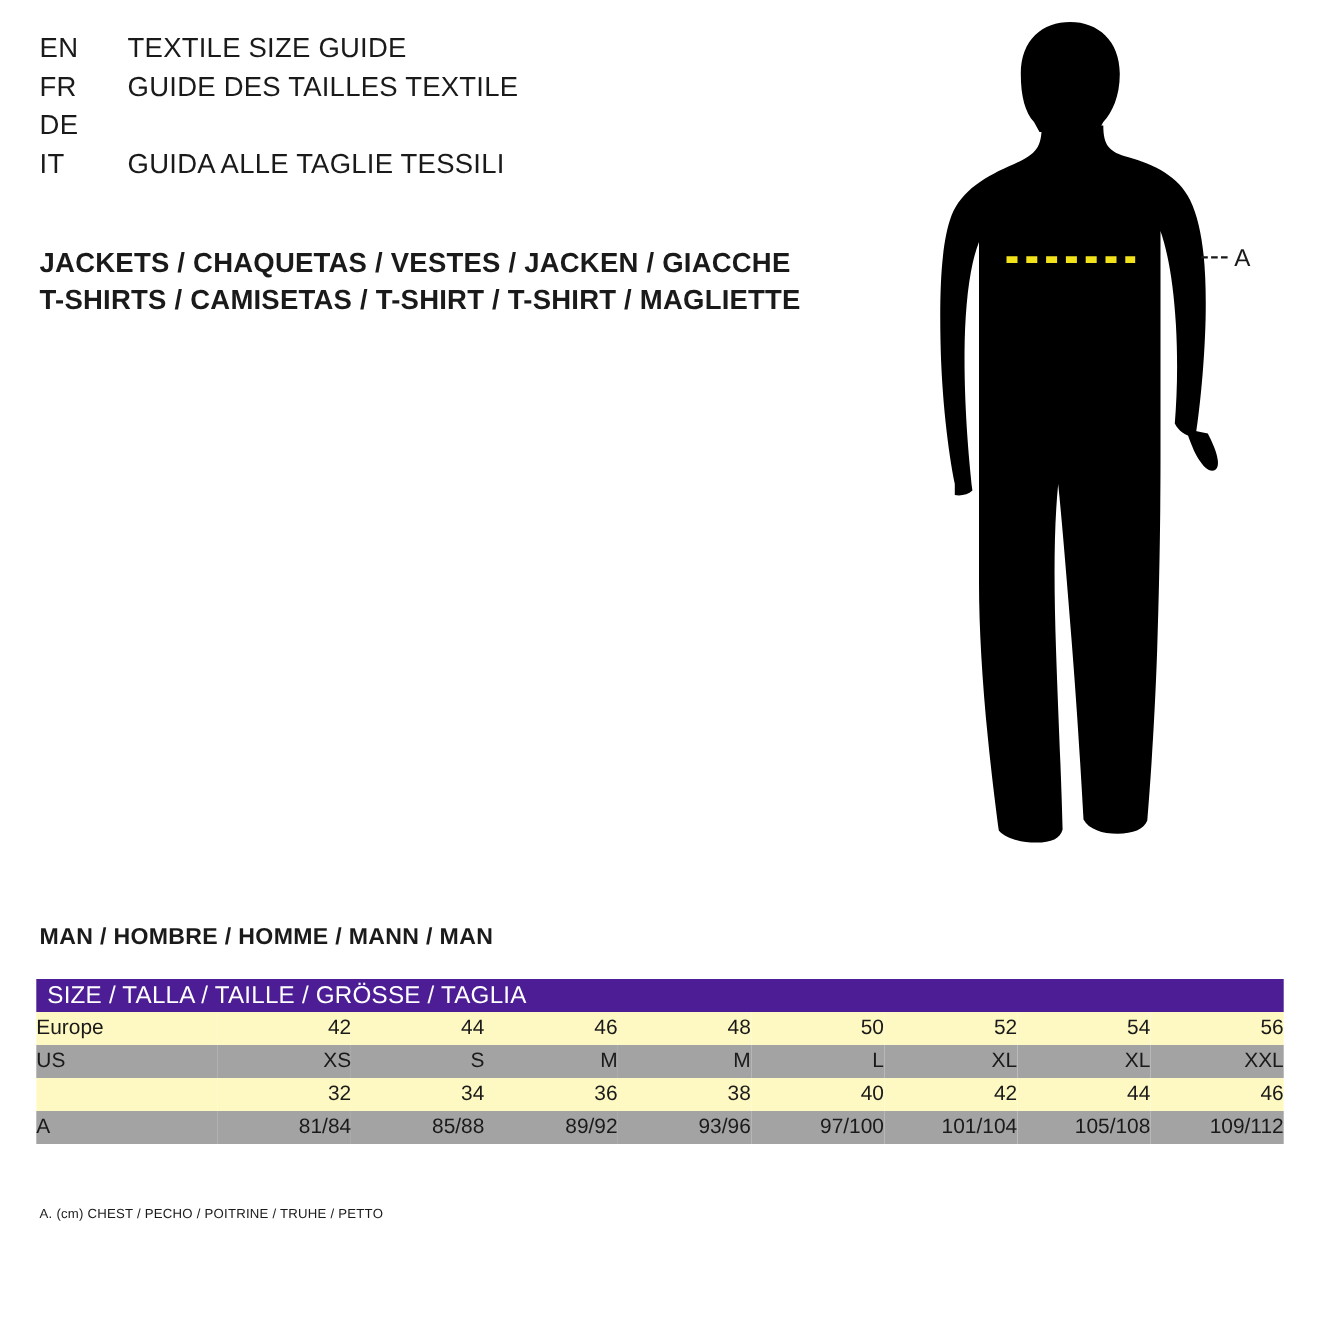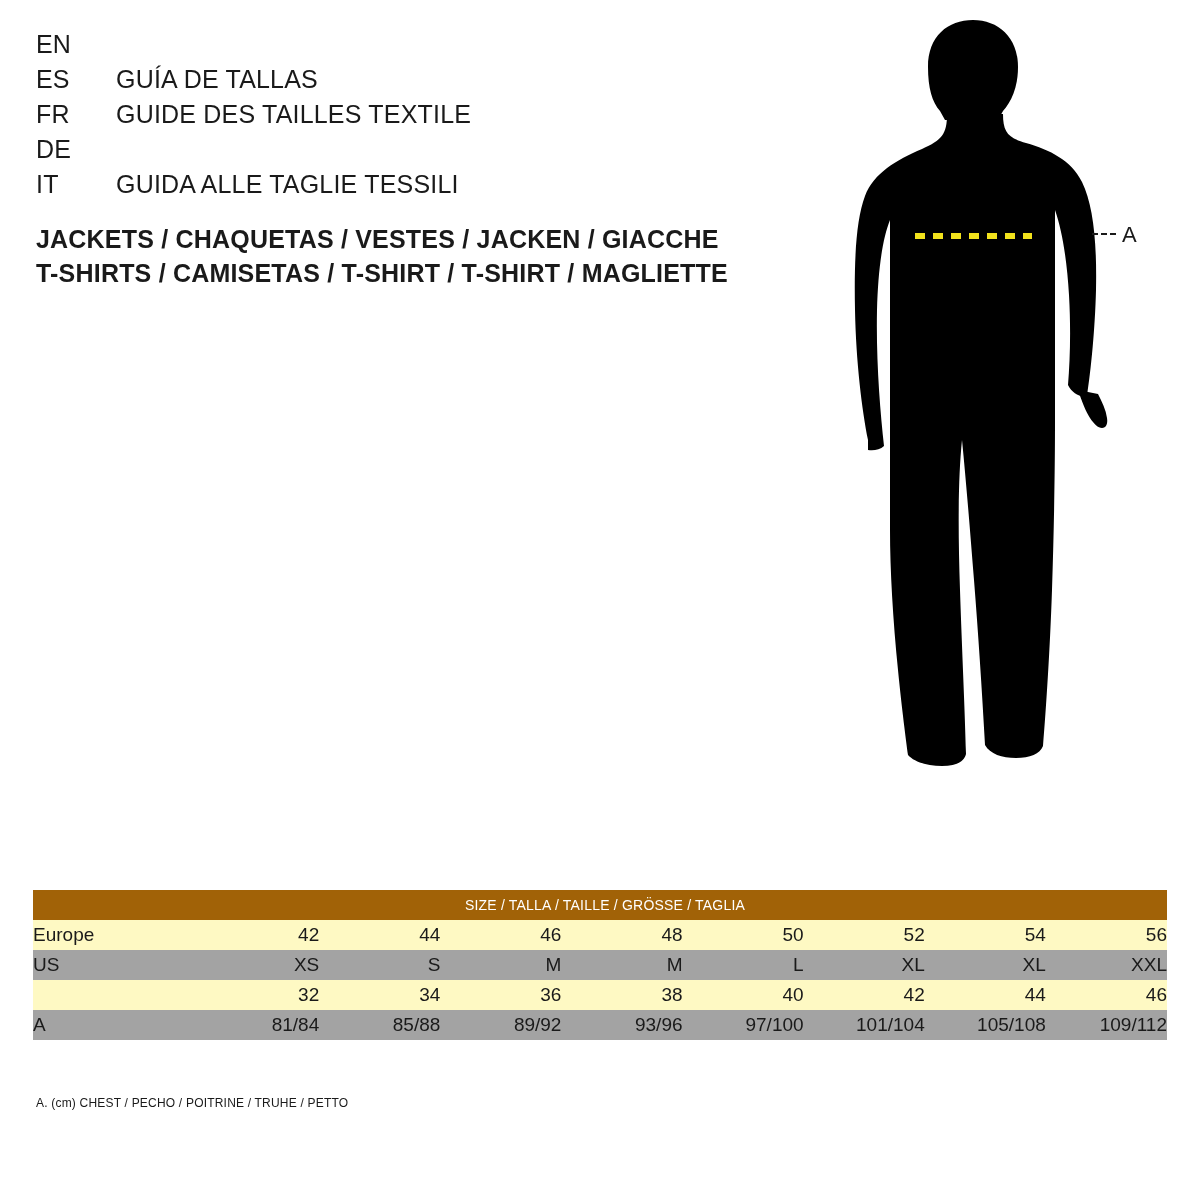--- a/index.html
+++ b/index.html
@@ -101,25 +101,24 @@
     width: 1134px;
     border-collapse: collapse;
     font-size: 19px;
   }
   table.size-table td {
     padding: 0;
     height: 30px;
     vertical-align: middle;
   }
   .hdr-row td {
-    background: #a16207;
+    background: #4c1d95;
     color: #ffffff;
-    font-size: 14px;
+    font-size: 22px;
     height: 32px;
-    text-align: center;
   }
   .hdr-row td.hdr-cell {
     padding-left: 10px;
     letter-spacing: 0.2px;
   }
   .row-light td { background: #fef9c3; }
   .row-grey  td { background: #a3a3a3; }
   .lbl {
     padding-left: 10px;
     text-align: left;
@@ -138,24 +137,21 @@
   }
 </style>
 </head>
 <body>
 
 <div class="page">
 
   <div class="lang-block">
     <div class="lang-row">
       <span class="lang-code">EN</span>
-    </div>
-    <div class="lang-row">
-      <span class="lang-code">ES</span>
-      <span class="lang-text">GUÍA DE TALLAS</span>
+      <span class="lang-text">TEXTILE SIZE GUIDE</span>
     </div>
     <div class="lang-row">
       <span class="lang-code">FR</span>
       <span class="lang-text">GUIDE DES TAILLES TEXTILE</span>
     </div>
     <div class="lang-row">
       <span class="lang-code">DE</span>
     </div>
     <div class="lang-row">
       <span class="lang-code">IT</span>
@@ -208,20 +204,21 @@
 
         <path d="M268,380 C272,392 276,402 280,408 C284,414 288,418 292,418 C296,418 298,414 297,408 C296,400 292,392 288,384 Z"></path>
       </g>
 
       <line x1="105" y1="226" x2="222" y2="226" stroke="#f2e21c" stroke-width="6" stroke-dasharray="10 8"></line>
     </svg>
   </div>
   <div class="dash-lead"></div>
   <div class="measure-label">A</div>
 
+  <div class="section-title">MAN / HOMBRE / HOMME / MANN / MAN</div>
 
   <table class="size-table">
     <tbody>
       <tr class="hdr-row">
         <td class="hdr-cell" colspan="9">SIZE / TALLA / TAILLE / GRÖSSE / TAGLIA</td>
       </tr>
       <tr class="row-light">
         <td class="lbl">Europe</td>
         <td class="val">42</td>
         <td class="val">44</td>

